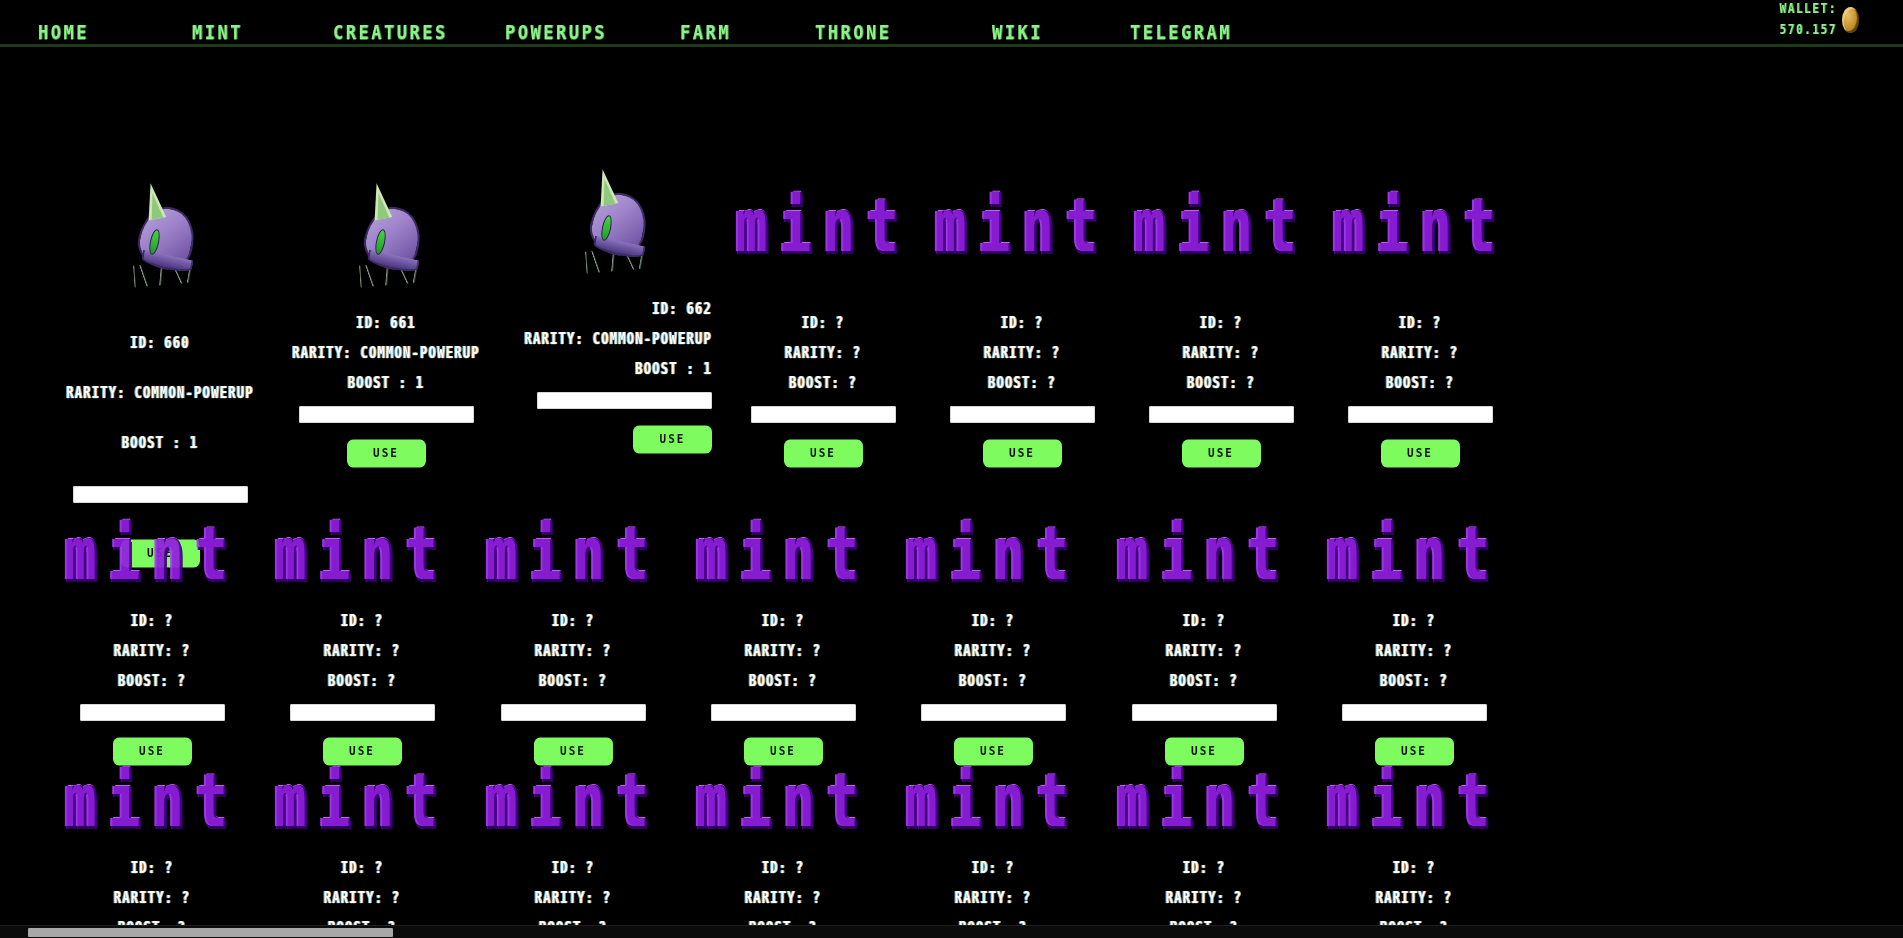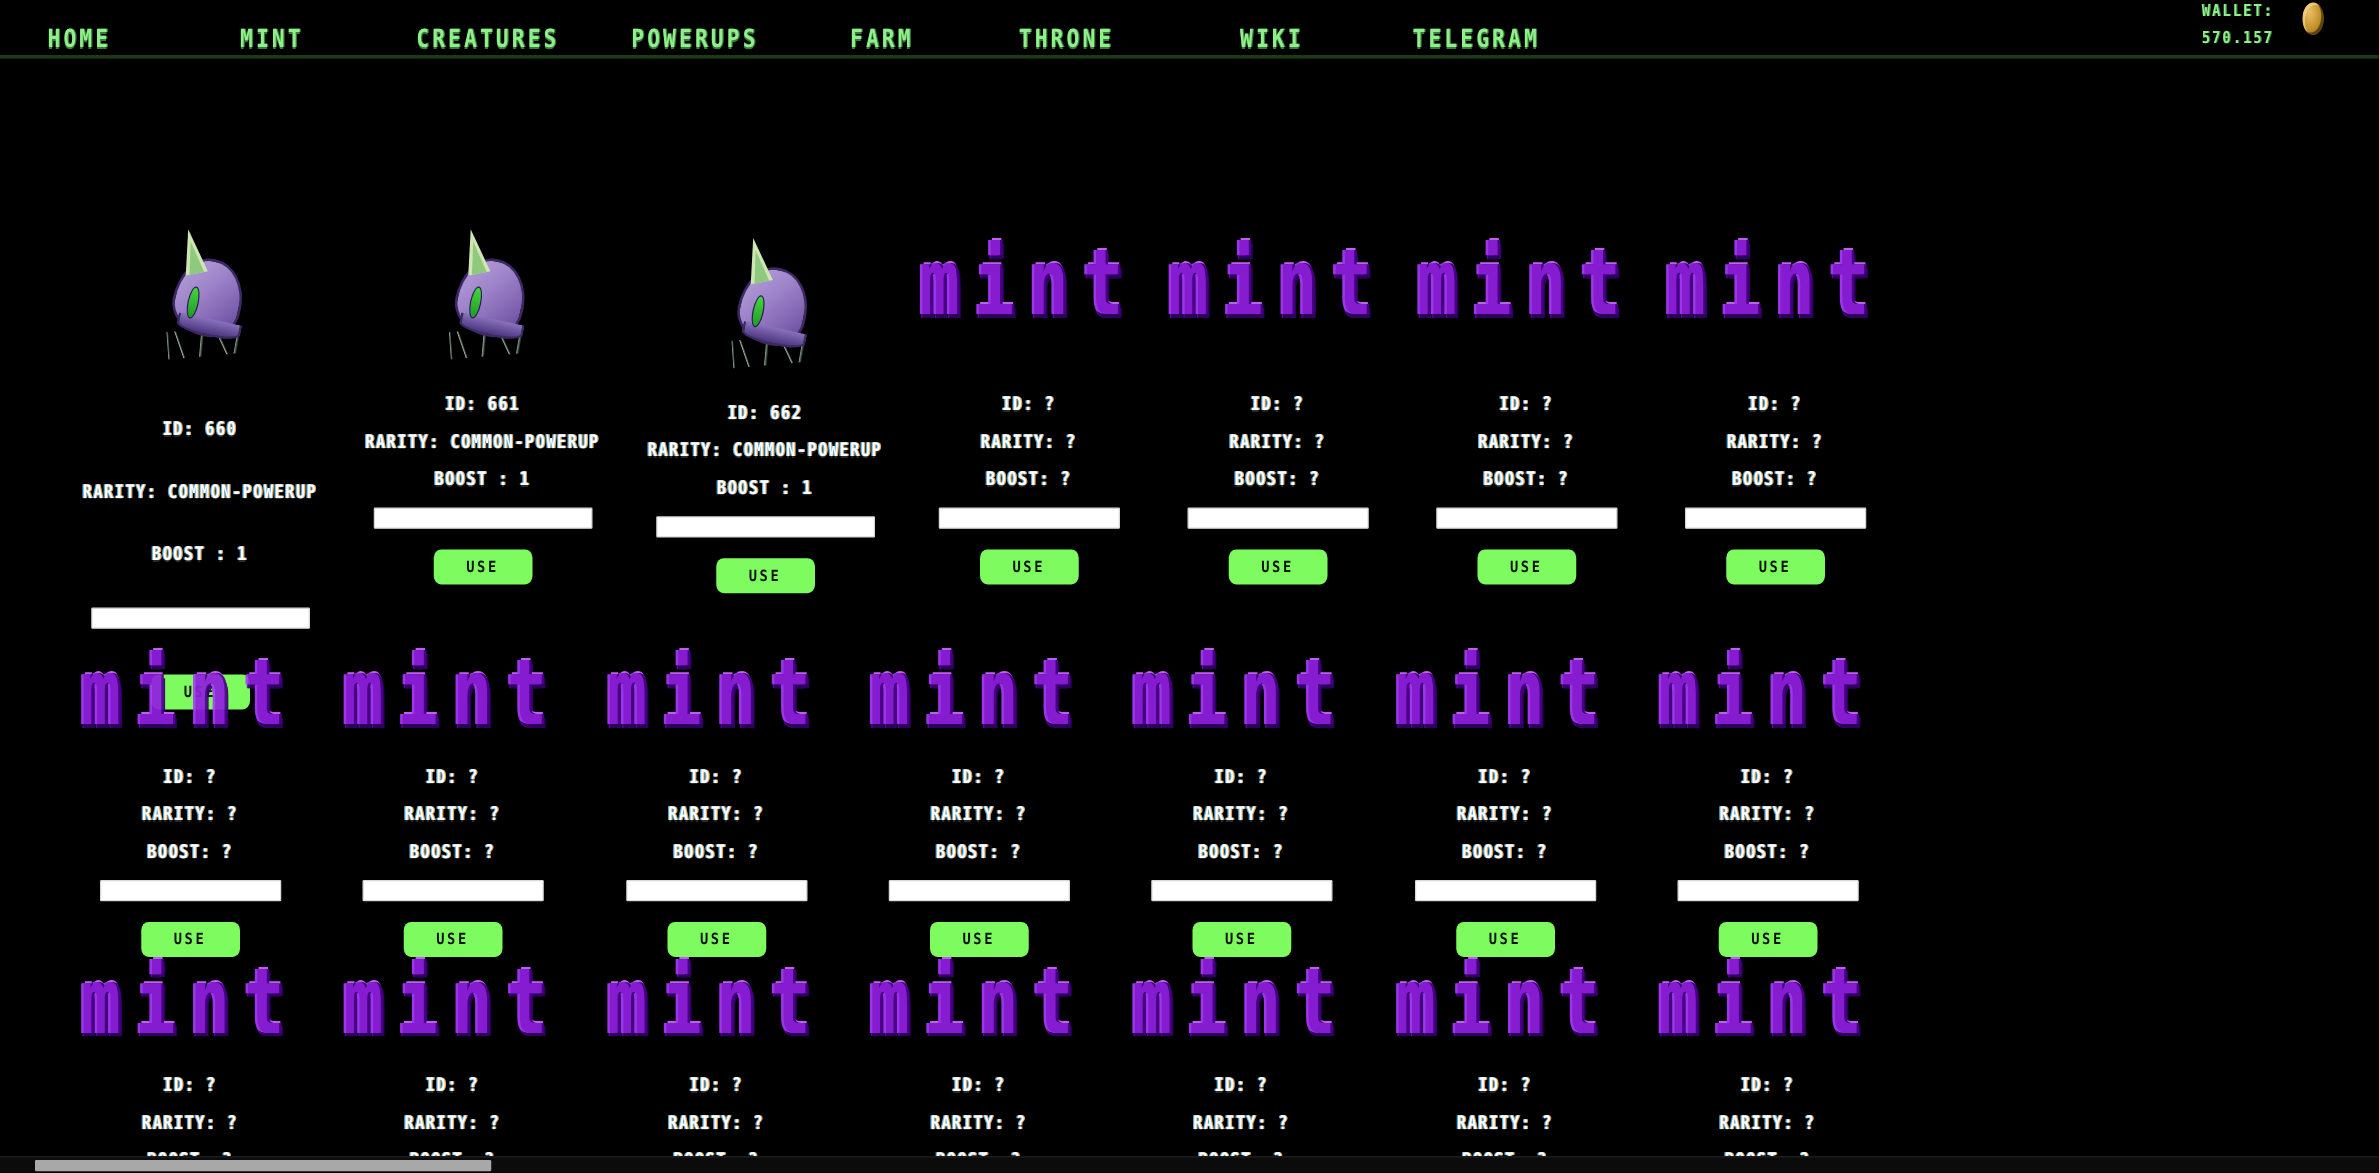--- a/index.html
+++ b/index.html
@@ -17,21 +17,21 @@
   }
   .nav-item{
     color:#8df08a; font-family:"DejaVu Sans Mono", monospace;
     font-size:17px; font-weight:bold; letter-spacing:2.5px;
     text-transform:uppercase; cursor:pointer; white-space:nowrap;
     text-shadow:1px 0 0 #3b7a38, 0 1px 0 #3b7a38;
     transform:scaleY(1.18); transform-origin:center;
   }
   #wallet-box{
     position:absolute; right:44px; top:2px;
-    display:flex; align-items:flex-start; gap:23px;
+    display:flex; align-items:center; gap:5px;
   }
   #wallet-text{
     color:#8df08a; font-family:"DejaVu Sans Mono", monospace;
     font-size:11px; font-weight:bold; letter-spacing:1.6px;
     line-height:18px; text-align:center; text-transform:uppercase;
     text-shadow:1px 0 0 #3b7a38;
     transform:scaleY(1.2);
   }
   #coin-icon{
     width:17px; height:26px; border-radius:50%;
@@ -198,21 +198,21 @@
           <div class="horn"></div>
           <div class="horn2"></div>
         </div>
       </div>
       <div class="lbl first">ID: 661</div>
       <div class="lbl">RARITY: COMMON-POWERUP</div>
       <div class="lbl">BOOST : 1</div>
       <input class="txt-input" type="text" placeholder="" value="" style="width: 175px;">
       <button class="use-btn">USE</button>
     </div>
-    <div class="card" style="left: 512px; top: 112px; width: 200px;">
+    <div class="card" style="left: 512px; top: 91px; width: 200px; align-items: flex-end;">
       <div class="art" style="height: 150px;">
         <div class="sprite">
           <div class="flame"></div>
           <div class="body"></div>
           <div class="skirt"></div>
           <div class="eye"></div>
           <div class="horn"></div>
           <div class="horn2"></div>
         </div>
       </div>

